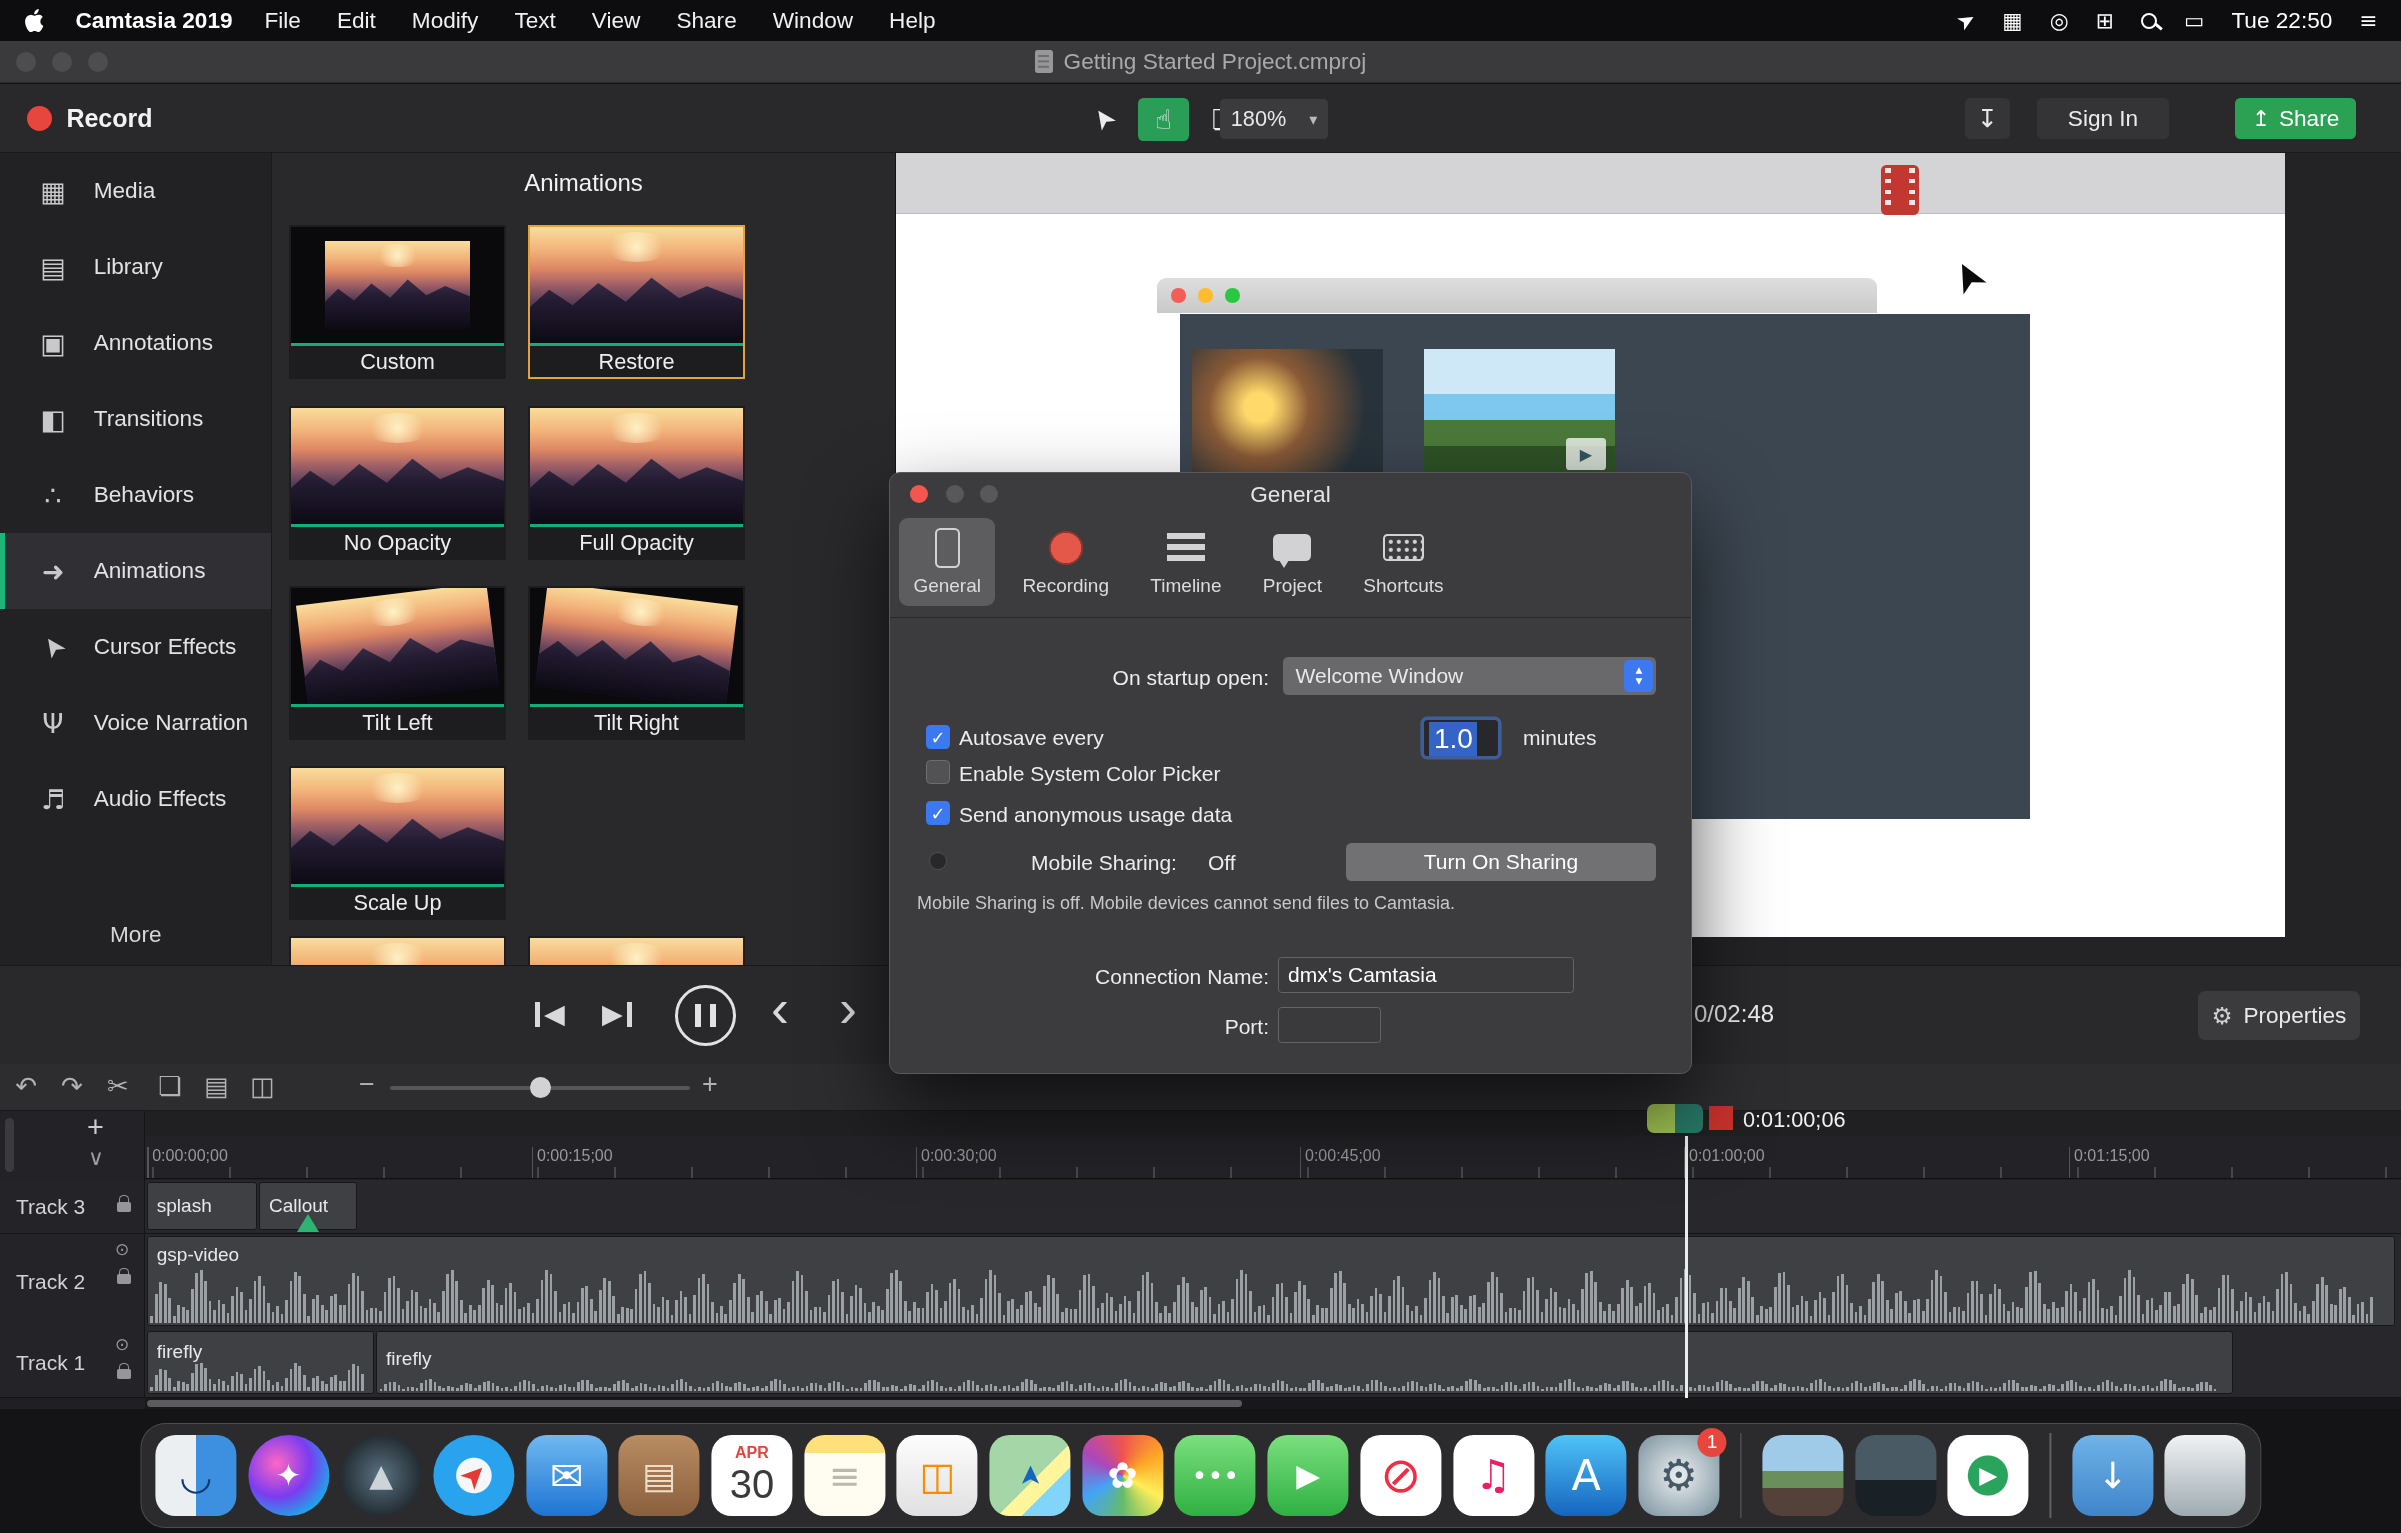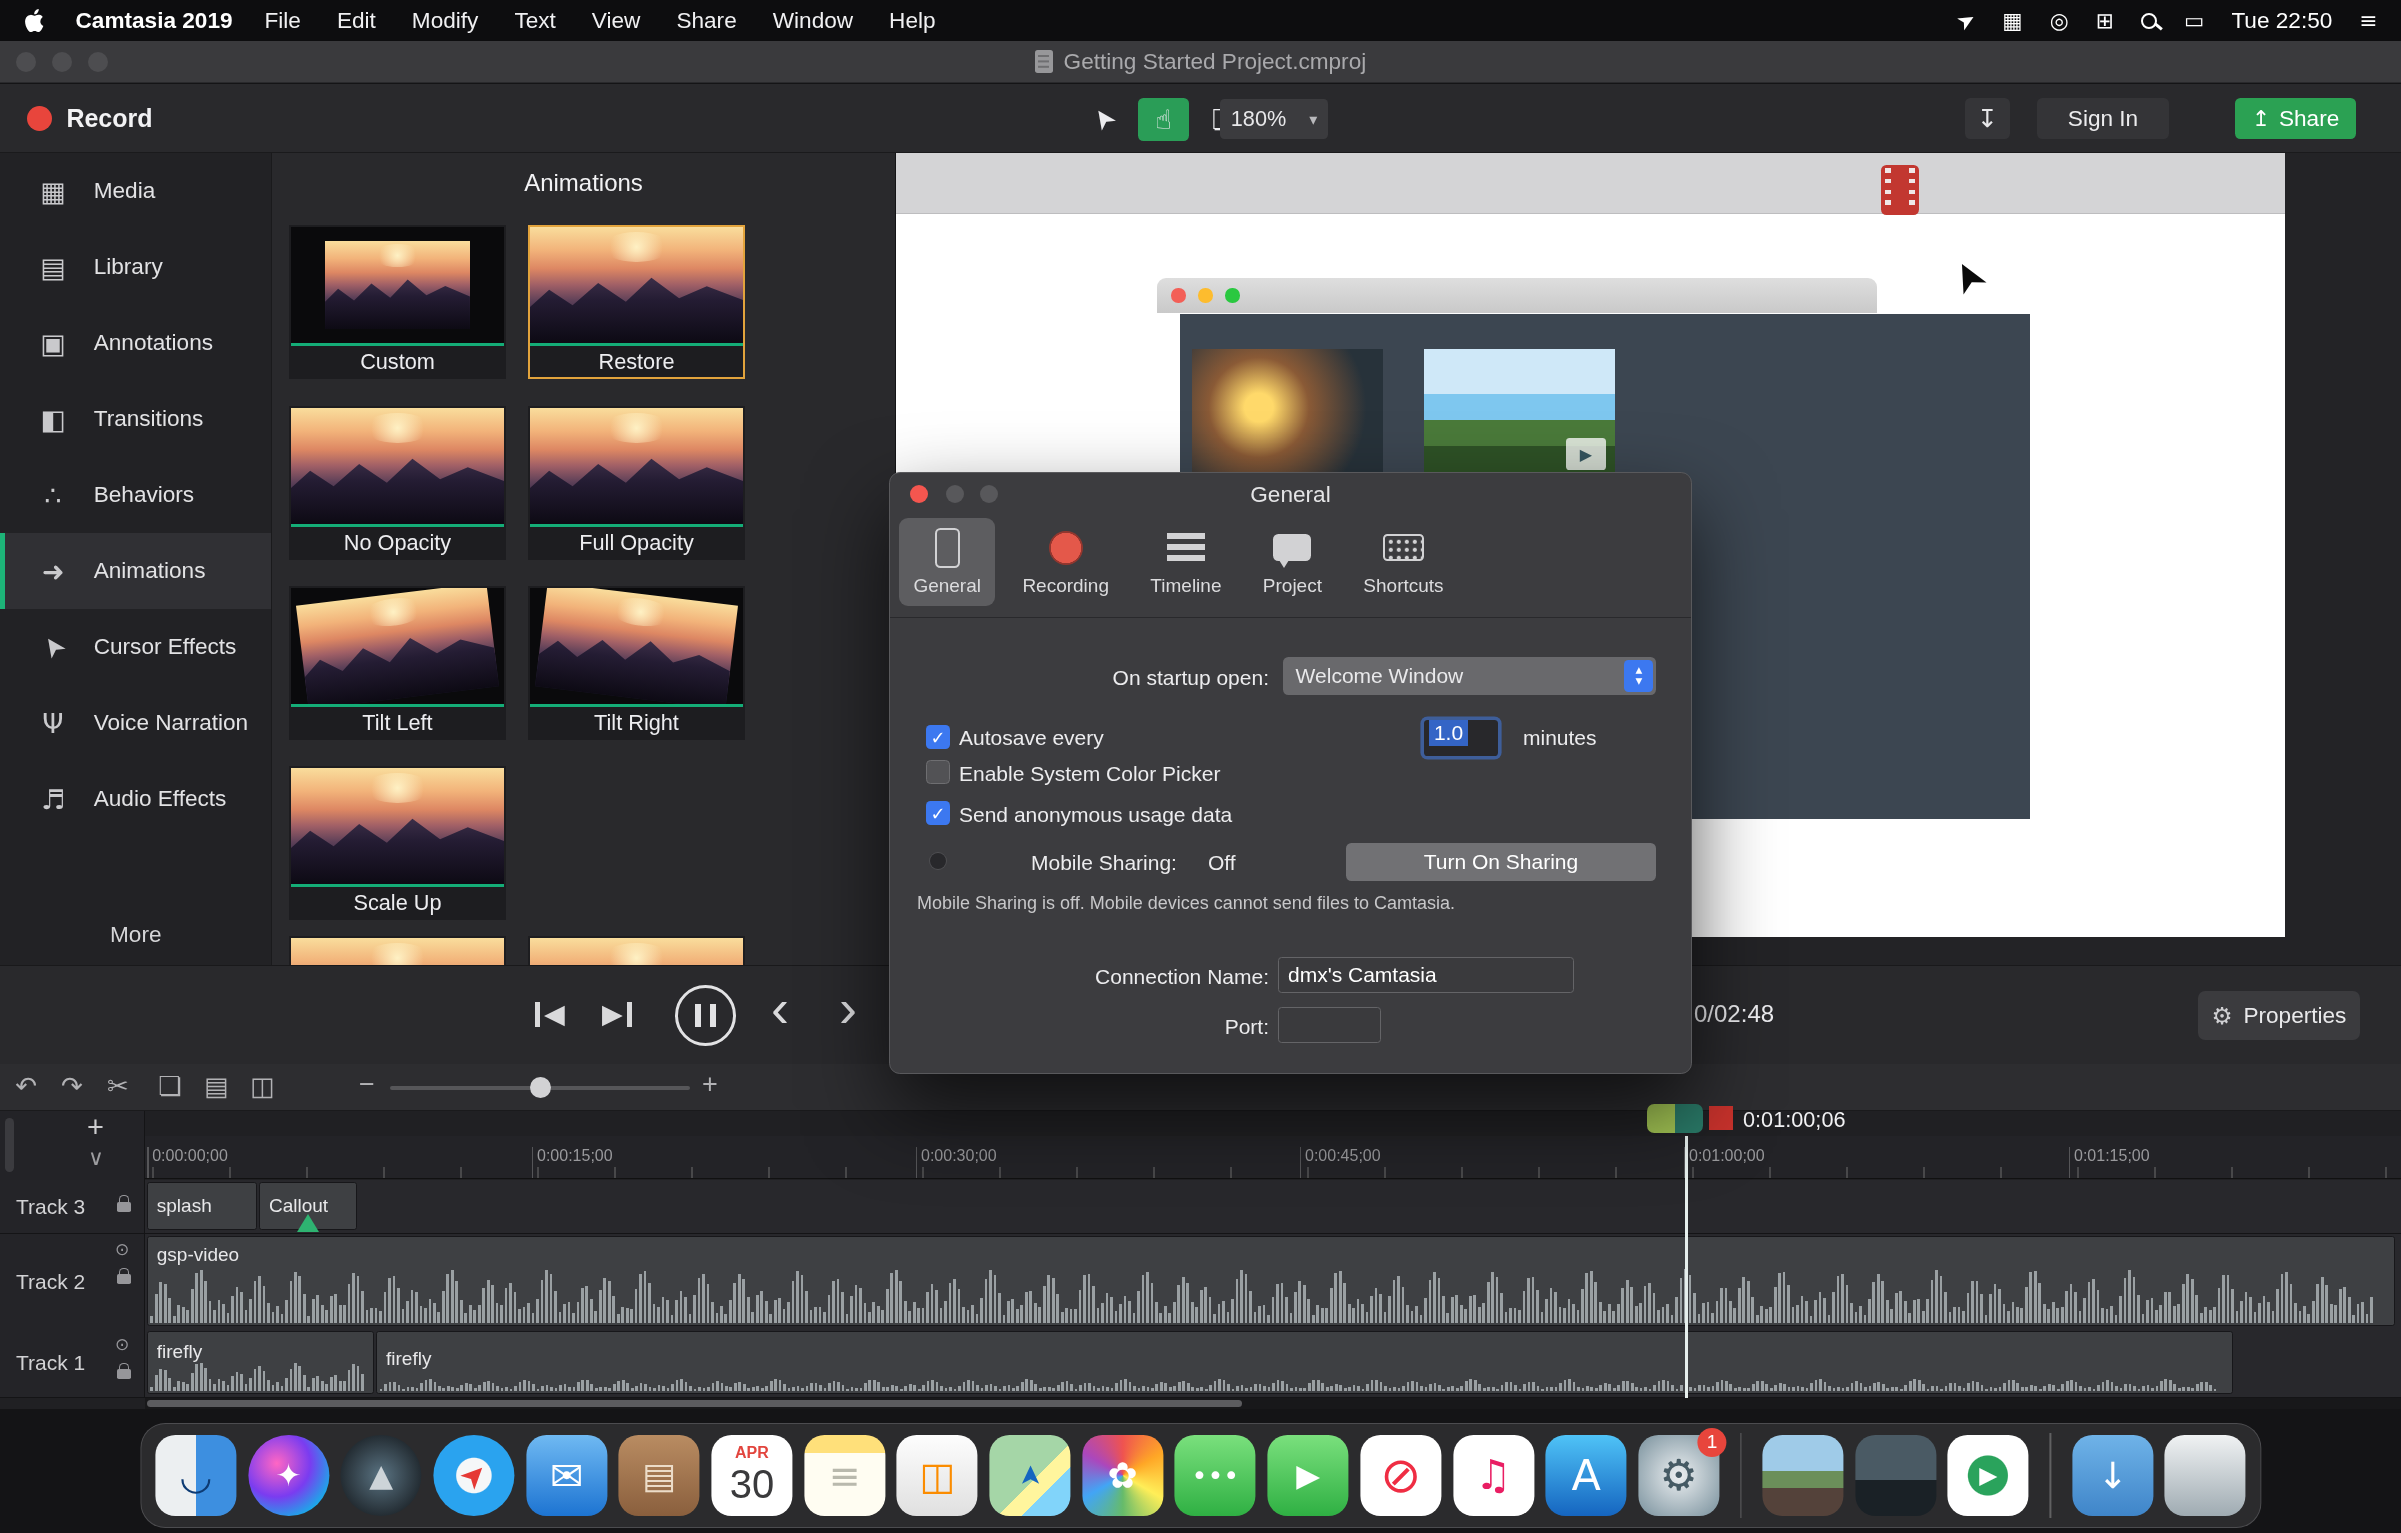--- a/index.html
+++ b/index.html
@@ -189,21 +189,21 @@
   #startup-select{position:absolute;left:393px;top:184px;width:373px;height:38px;background:#69696c;border-radius:5.4px;
     display:flex;align-items:center;padding-left:12.6px;font-size:21px}
   .stepper{position:absolute;right:2.7px;top:2.7px;bottom:2.7px;width:29px;background:#3c78f0;border-radius:4.5px;
     display:flex;flex-direction:column;align-items:center;justify-content:center;line-height:.8;color:#fff;font-size:13.5px}
   .cb{position:absolute;width:24px;height:24px;border-radius:4.5px;background:#3c78f0}
   .cb::after{content:"✓";position:absolute;inset:0;display:flex;align-items:center;justify-content:center;
     color:#fff;font-size:18px;font-weight:bold;font-family:"DejaVu Sans",sans-serif}
   .cb.off{background:#525255;border:0.9px solid #6e6e71}
   .cb.off::after{content:""}
   #autosave-field{position:absolute;left:534px;top:247px;width:74px;height:36px;background:#28282b;border-radius:3.6px;
-    box-shadow:0 0 0 3.6px rgba(64,128,246,.5);display:flex;align-items:flex-start;padding-left:5.4px;font-size:21px}
+    box-shadow:0 0 0 3.6px rgba(64,128,246,.5);display:flex;align-items:flex-end;padding-left:5.4px;font-size:28px}
   #autosave-field .sel{background:#3465c6;padding:0.9px 4.5px;color:#fff}
   .status-dot{position:absolute;left:40px;top:380px;width:16px;height:16px;border-radius:50%;background:#28282b;
     box-shadow:0 0 0 0.9px #505053}
   #mobile-btn{position:absolute;left:456px;top:370px;width:310px;height:38px;background:#717174;border-radius:5.4px;
     display:flex;align-items:center;justify-content:center;font-size:21px;color:#fff}
   #mobile-note{position:absolute;left:27px;top:420px;font-size:18px;color:#c7c7c9}
   .pref-field{position:absolute;background:#3a3a3d;border:0.9px solid #646467;border-radius:3.6px;display:flex;
     align-items:center;padding-left:9px;font-size:21px;color:#fff}
   #conn-field{left:388px;top:484px;width:296px;height:36px}
   #port-field{left:388px;top:534px;width:103px;height:36px}

